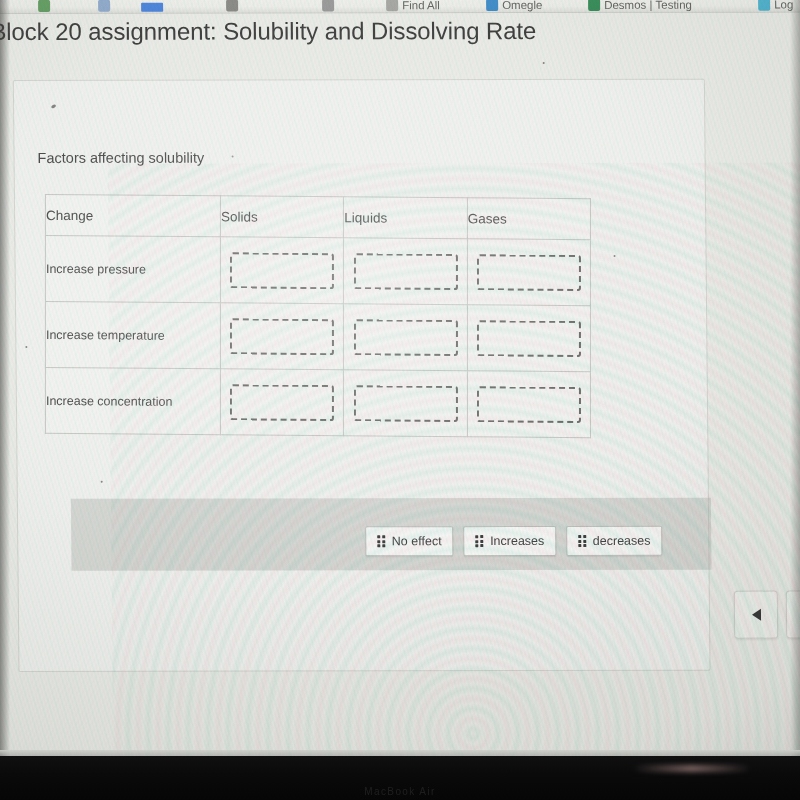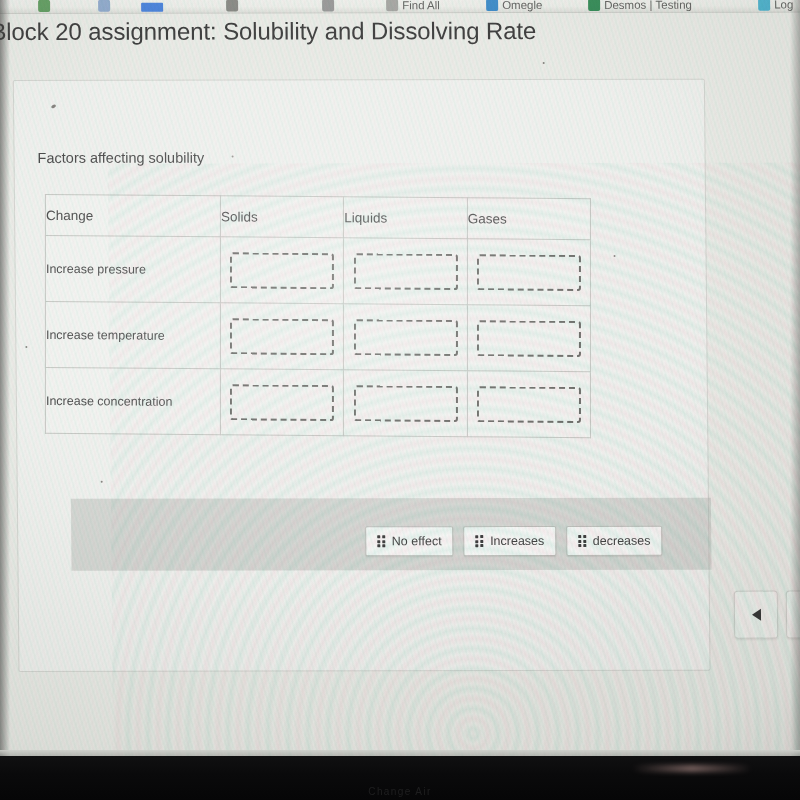--- a/index.html
+++ b/index.html
@@ -491,15 +491,15 @@
     <div class="moire-b"></div>
     <div class="screen-shade"></div>
   </div>
 
   <div class="side-dark left"></div>
   <div class="side-dark right"></div>
 
   <div class="screen-edge-bottom"></div>
   <div class="bezel"></div>
   <div class="bezel-glint"></div>
-  <div class="bezel-brand">Change Air</div>
+  <div class="bezel-brand">MacBook Air</div>
 
 </div>
 
 </body></html>

